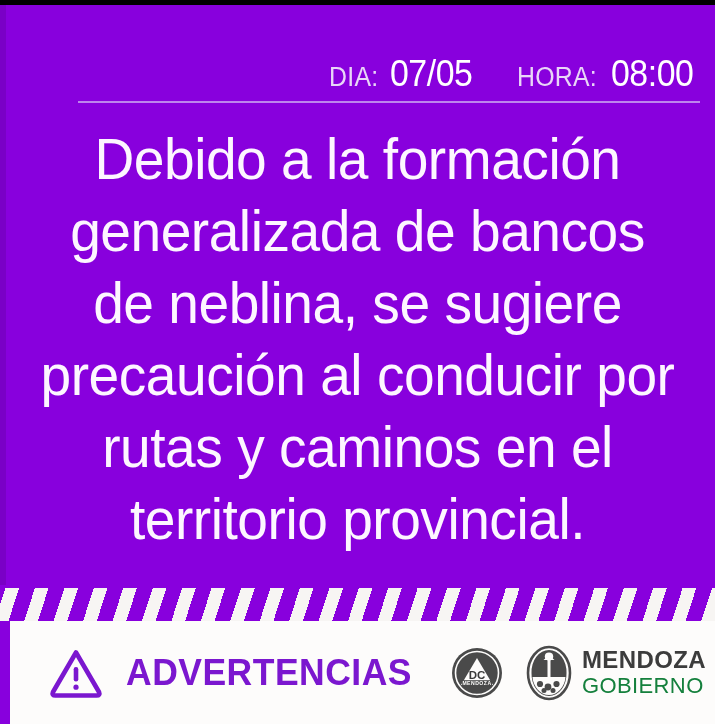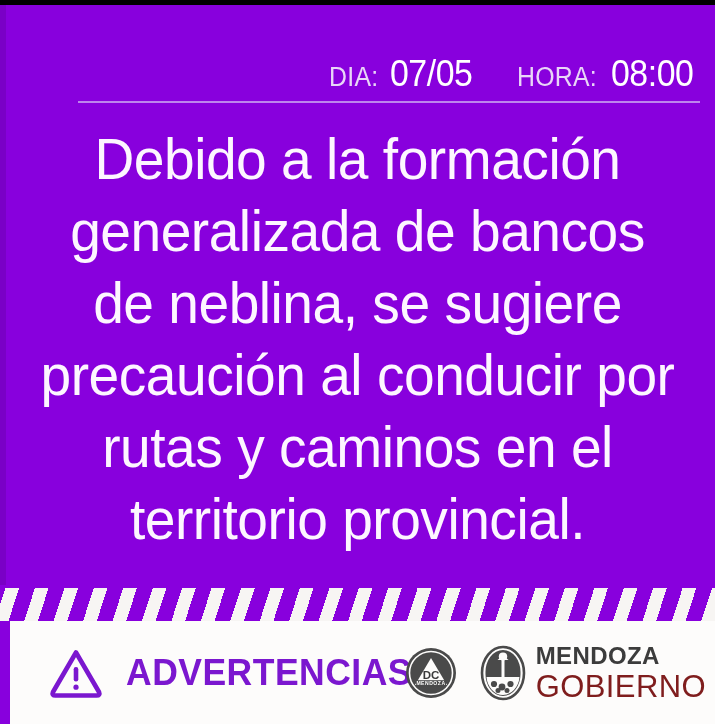--- a/index.html
+++ b/index.html
@@ -176,24 +176,24 @@
     justify-content: center;
     line-height: 1;
   }
   .gob-line1 {
     font-size: 24px;
     font-weight: bold;
     letter-spacing: 0.4px;
     color: #3c3c3c;
   }
   .gob-line2 {
-    font-size: 31px;
+    font-size: 22px;
     font-weight: 400;
     letter-spacing: 0.4px;
-    color: #7f1d1d;
+    color: #15803d;
     margin-top: 3px;
   }
 </style>
 </head>
 <body>
 
 <div id="poster">
 
   <div class="top-black-bar"></div>
   <div class="left-gutter"></div>

